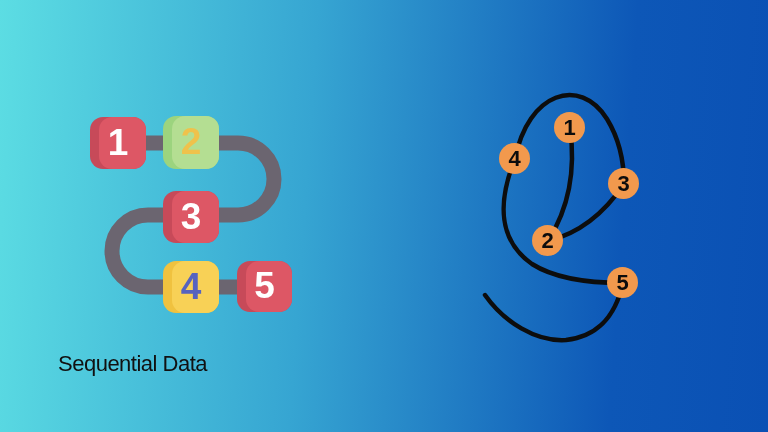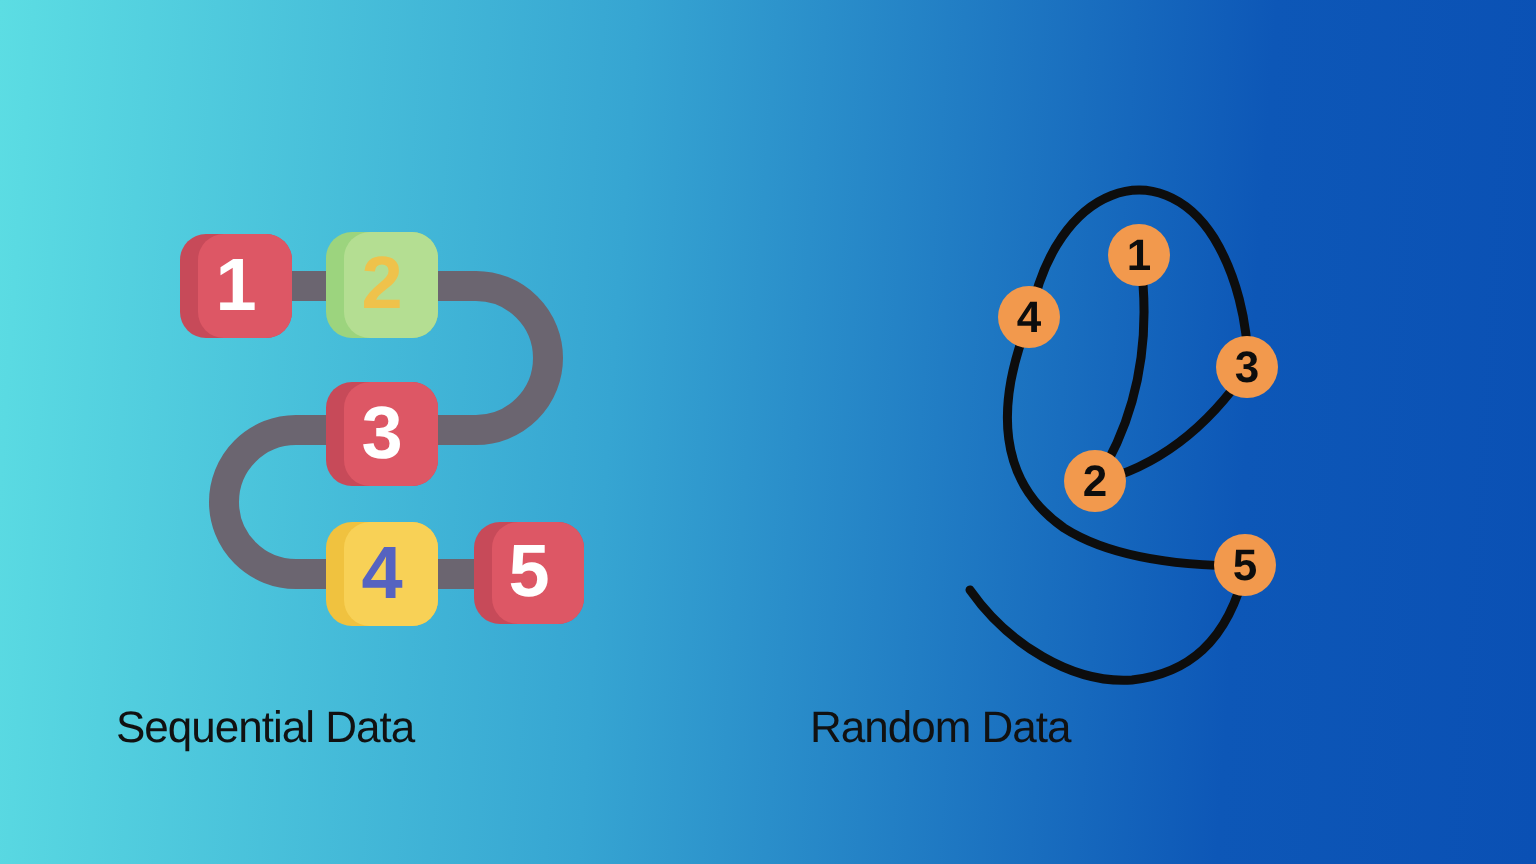--- a/index.html
+++ b/index.html
@@ -119,15 +119,14 @@
     <span>3</span>
   </div>
   <div class="node c4" style="background-color: rgb(242, 153, 77); color: rgb(13, 13, 13);">
     <span>4</span>
   </div>
   <div class="node c5" style="background-color: rgb(242, 153, 77); color: rgb(13, 13, 13);">
     <span>5</span>
   </div>
 
   <div class="caption cap-seq" style="color: rgb(17, 17, 17);">Sequential Data</div>
-  <div class="caption cap-rand" style="color: rgb(17, 17, 17);">Random Data</div>
 
 </div>
 
 </body></html>

